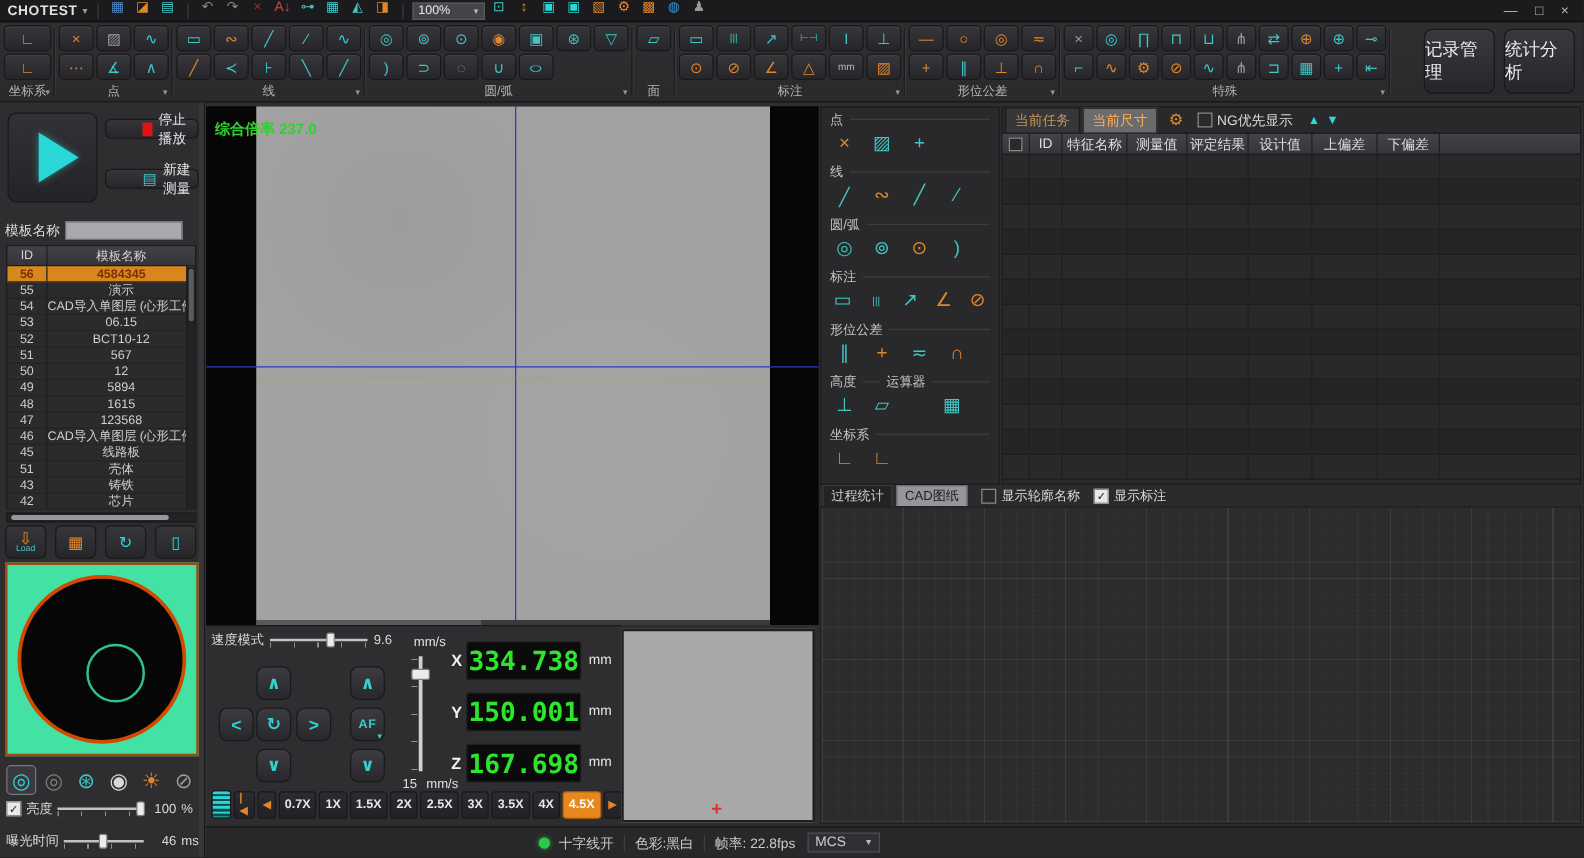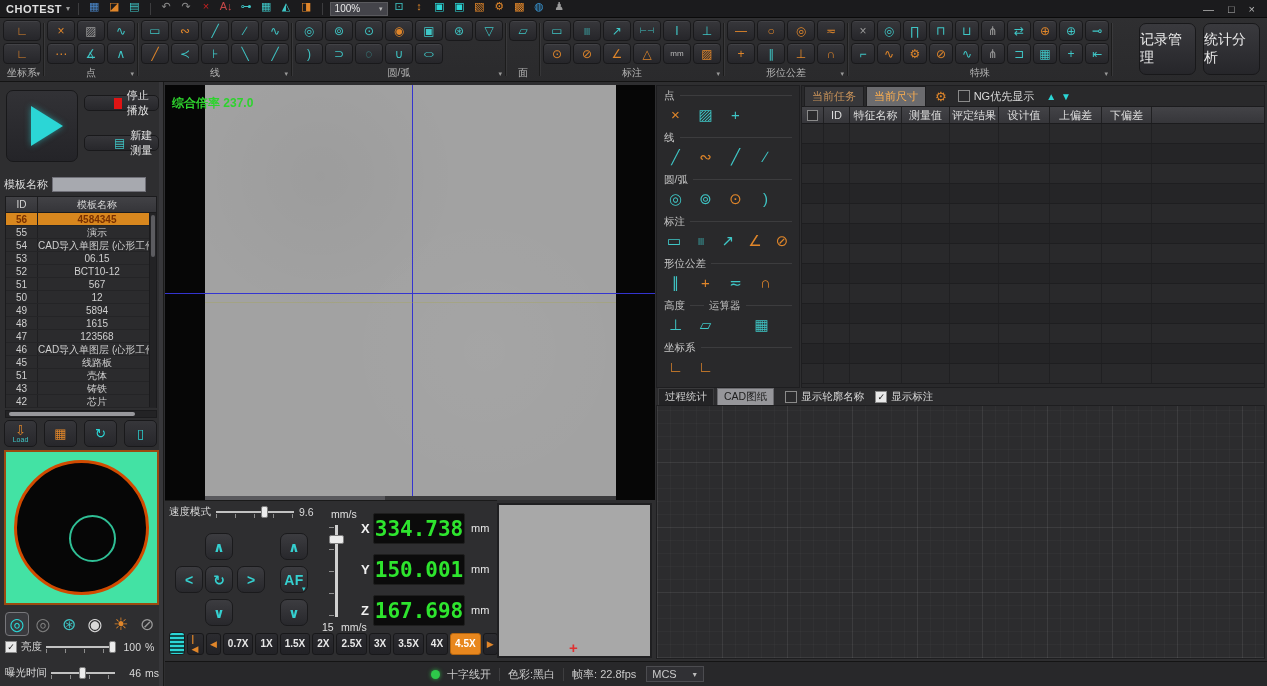--- a/index.html
+++ b/index.html
@@ -86,21 +86,21 @@
   .vp-mag { position:absolute; left:7px; top:10px; color:#2ed32e; font-size:12px; font-weight:bold; }
   .vp-scroll { position:absolute; left:40px; bottom:0; width:411px; height:4px; background:#3a3a3c; }
   .vp-scroll i { display:block; width:180px; height:100%; background:#59595d; }
 
   
   .motion { position:absolute; left:165px; top:500px; width:332px; height:161px; background:#2e2e30; border-top:1px solid #1a1a1a; font-size:10.5px; }
   .speed-row { position:absolute; left:4px; top:4px; width:200px; display:flex; align-items:center; gap:5px; color:#dadada; }
   .speed-row .slider { width:78px; flex:none; }
   .unit-top { position:absolute; left:166px; top:7px; color:#e0e0e0; font-size:10.5px; }
   .jbtn { position:absolute; width:28px; height:27px; background:linear-gradient(#3c3c40,#28282c); border:1px solid #1a1a1c; border-radius:7px; display:flex; align-items:center; justify-content:center; color:#35d0d0; font-size:14px; font-weight:bold; }
-  .jbtn.af { font-size:14px; letter-spacing:.5px; position:absolute; }
+  .jbtn.af { font-size:10px; letter-spacing:.5px; position:absolute; }
   .jbtn.af::after { content:"▾"; position:absolute; right:1px; bottom:-1px; font-size:7px; }
   .vslider { position:absolute; left:164px; top:24px; width:14px; height:92px; }
   .vslider .vtrack { position:absolute; left:6px; top:0; bottom:0; width:3px; background:#d0d0d0; }
   .vslider .vticks { position:absolute; left:0; top:2px; bottom:0; width:5px; background-image:repeating-linear-gradient(180deg,#909090 0 1px,transparent 1px 22px); }
   .vslider .vthumb { position:absolute; left:0; top:10px; width:15px; height:9px; background:#ececec; border:1px solid #7d7d7d; border-radius:2px; }
   .z-val { position:absolute; left:157px; top:120px; color:#e0e0e0; }
   .z-unit { position:absolute; left:176px; top:120px; color:#e0e0e0; }
   .axis-row { position:absolute; left:196px; width:136px; height:31px; }
   .axis-row .alab { position:absolute; left:0; top:8px; color:#f0f0f0; font-size:13px; font-weight:bold; }
   .axis-row .abox { position:absolute; left:12px; top:0; width:92px; height:31px; background:#0b0b0b; border:1px solid #1e1e1e; border-radius:2px; display:flex; align-items:center; justify-content:center; }

